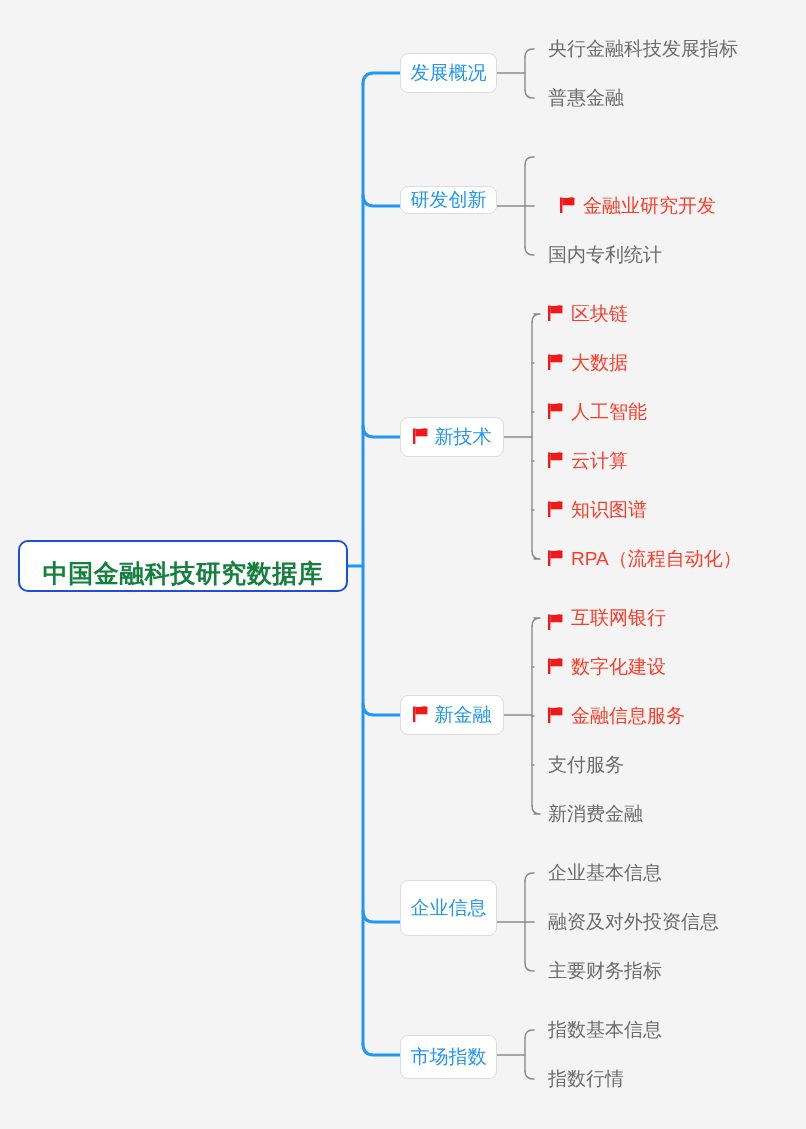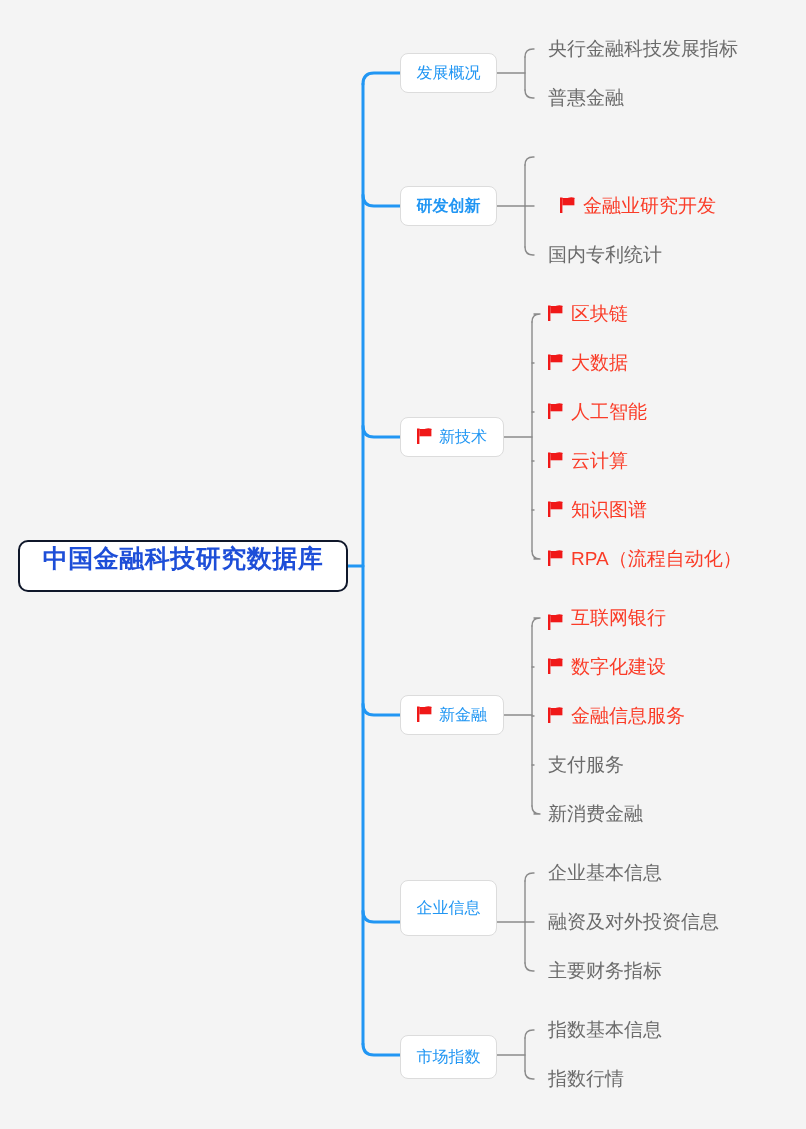--- a/index.html
+++ b/index.html
@@ -25,42 +25,42 @@
     width: 806px;
     height: 1129px;
     pointer-events: none;
   }
 
   
   .root-node {
     position: absolute;
     box-sizing: border-box;
     background: #ffffff;
-    border: 2px solid #0f172a;
+    border: 2px solid #1d4ed8;
     border-radius: 10px;
-    color: #1d4ed8;
+    color: #15803d;
     font-family: "Liberation Serif", "DejaVu Serif", serif;
     font-weight: bold;
     font-size: 25px;
     letter-spacing: 0.5px;
     display: flex;
-    align-items: flex-start;
+    align-items: flex-end;
     justify-content: center;
     white-space: nowrap;
   }
 
   
   .branch-node {
     position: absolute;
     box-sizing: border-box;
     background: #ffffff;
     border: 1px solid #dcdcdc;
     border-radius: 8px;
     color: #2196f3;
-    font-size: 16px;
+    font-size: 19px;
     display: flex;
     align-items: center;
     justify-content: center;
     gap: 7px;
     padding: 6px 11px;
     white-space: nowrap;
     box-shadow: 0 0 0 0 rgba(0,0,0,0);
   }
 
   
@@ -142,21 +142,21 @@
     </div>
     <div class="branch-node" style="left: 400px; top: 53px; width: 97px; height: 40px;">
       <span>发展概况</span>
     </div>
     <div class="leaf-node" style="left: 548px; top: 49px;">
       <span>央行金融科技发展指标</span>
     </div>
     <div class="leaf-node" style="left: 548px; top: 98px;">
       <span>普惠金融</span>
     </div>
-    <div class="branch-node" style="left: 400px; top: 186px; width: 97px; height: 40px; font-weight: bold;">
+    <div class="branch-node" style="left: 400px; top: 186px; width: 97px; height: 28px;">
       <span>研发创新</span>
     </div>
     <div class="leaf-node flagged" style="left: 548px; top: 206px; margin-left: 12px;">
       <span class="flag-icon">
         <svg viewBox="0 0 15 16" width="15" height="16" aria-hidden="true">
           <rect x="0" y="0.5" width="2.4" height="15.5" fill="#f01818"></rect>
           <path d="M2.4 1 L14.4 1 L14.4 8.3 L2.4 8.3 Z" fill="#f01818"></path>
           <path d="M2.4 0.8 q3 1.2 6 0 q3 -1.2 6 0 L14.4 2 q-3 -1.2 -6 0 q-3 1.2 -6 0 Z" fill="#f01818"></path>
         </svg>
       </span>

